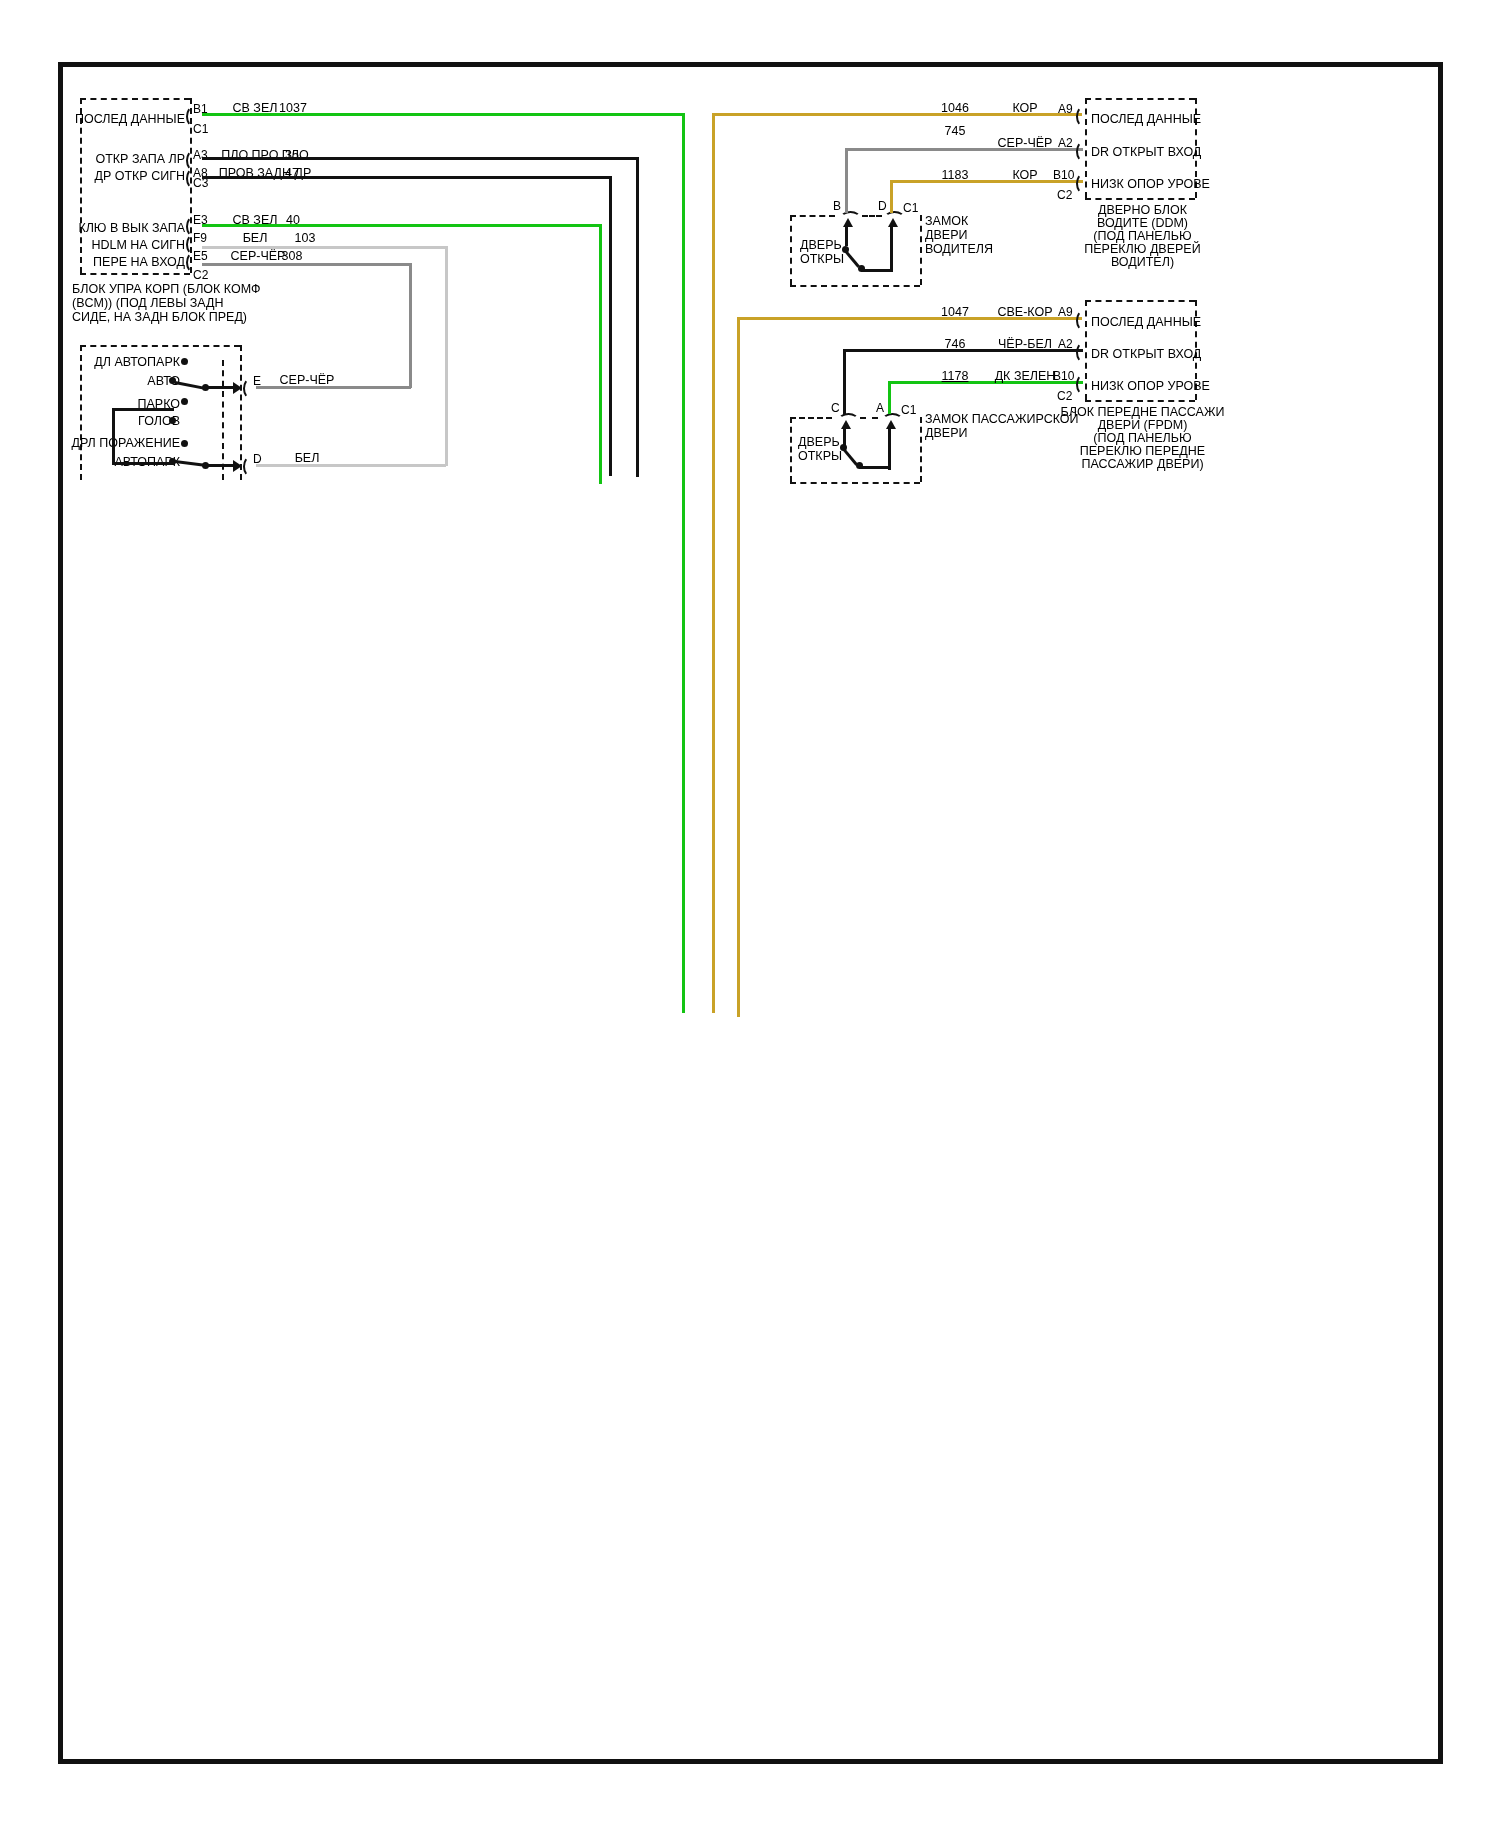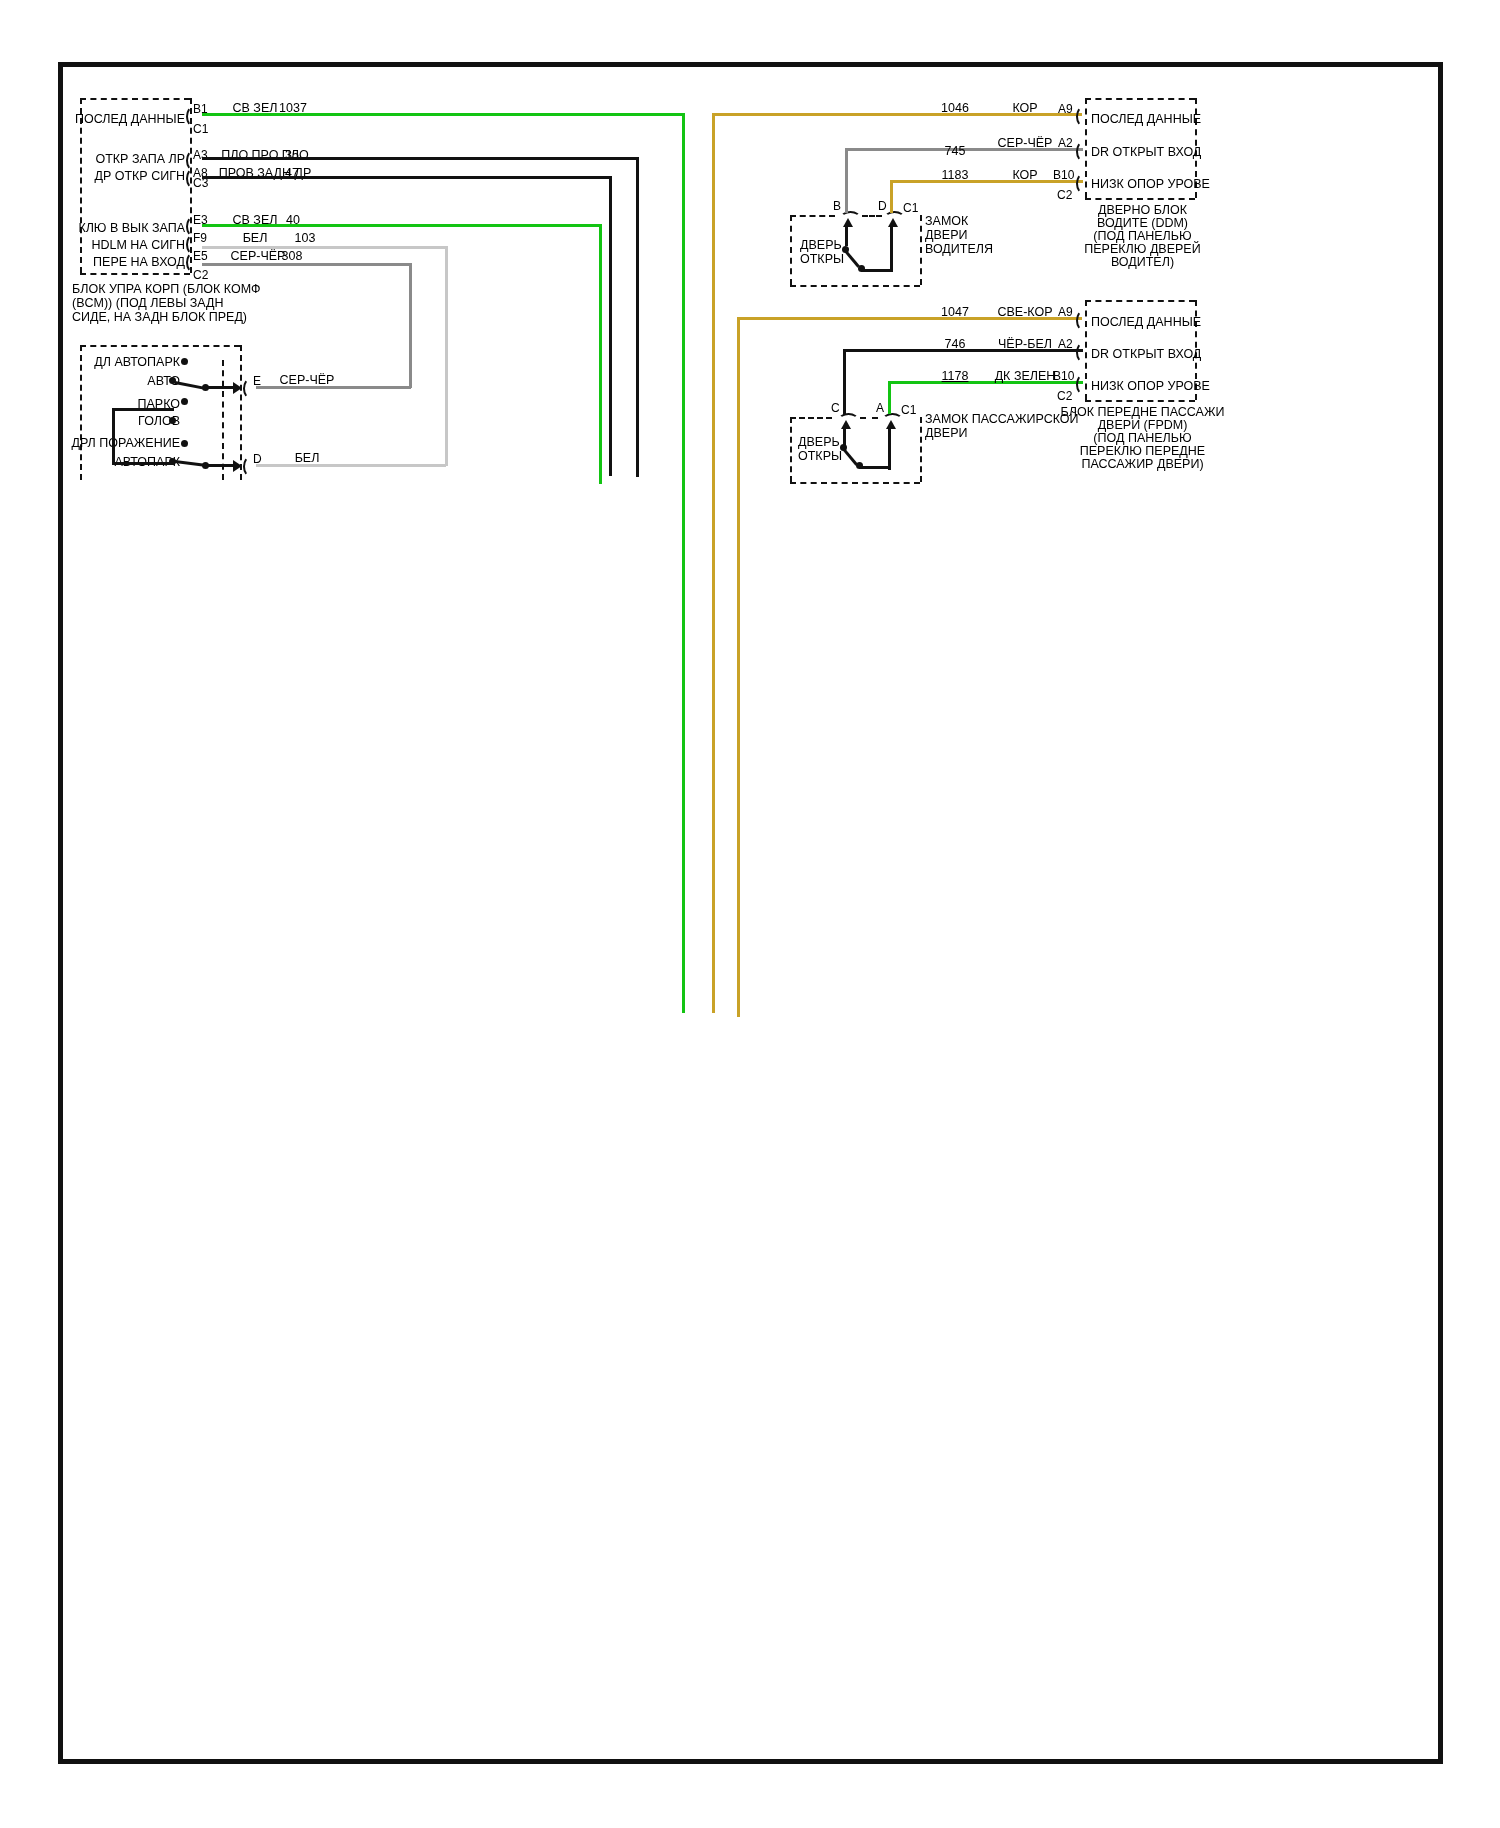--- a/index.html
+++ b/index.html
@@ -279,21 +279,21 @@
 
   <div class="arc" style="left:1076px;top:106px;"></div>
   <div class="arc" style="left:1076px;top:141px;"></div>
   <div class="arc" style="left:1076px;top:173px;"></div>
 
   <div class="t c" style="left:920px;top:101px;width:70px;">1046</div>
   <div class="t c" style="left:995px;top:101px;width:60px;">КОР</div>
   <div class="pin" style="left:1058px;top:102px;">A9</div>
   <div class="t" style="left:1091px;top:112px;">ПОСЛЕД ДАННЫЕ</div>
 
-  <div class="t c" style="left:920px;top:144px;width:70px;">745</div>
+  <div class="t c" style="left:920px;top:124px;width:70px;">745</div>
   <div class="t c" style="left:990px;top:136px;width:70px;">СЕР-ЧЁР</div>
   <div class="pin" style="left:1058px;top:136px;">A2</div>
   <div class="t" style="left:1091px;top:145px;">DR ОТКРЫТ ВХОД</div>
 
   <div class="t c" style="left:920px;top:168px;width:70px;">1183</div>
   <div class="t c" style="left:995px;top:168px;width:60px;">КОР</div>
   <div class="pin" style="left:1053px;top:168px;">B10</div>
   <div class="pin" style="left:1057px;top:188px;">C2</div>
   <div class="t" style="left:1091px;top:177px;">НИЗК ОПОР УРОВЕ</div>
 

